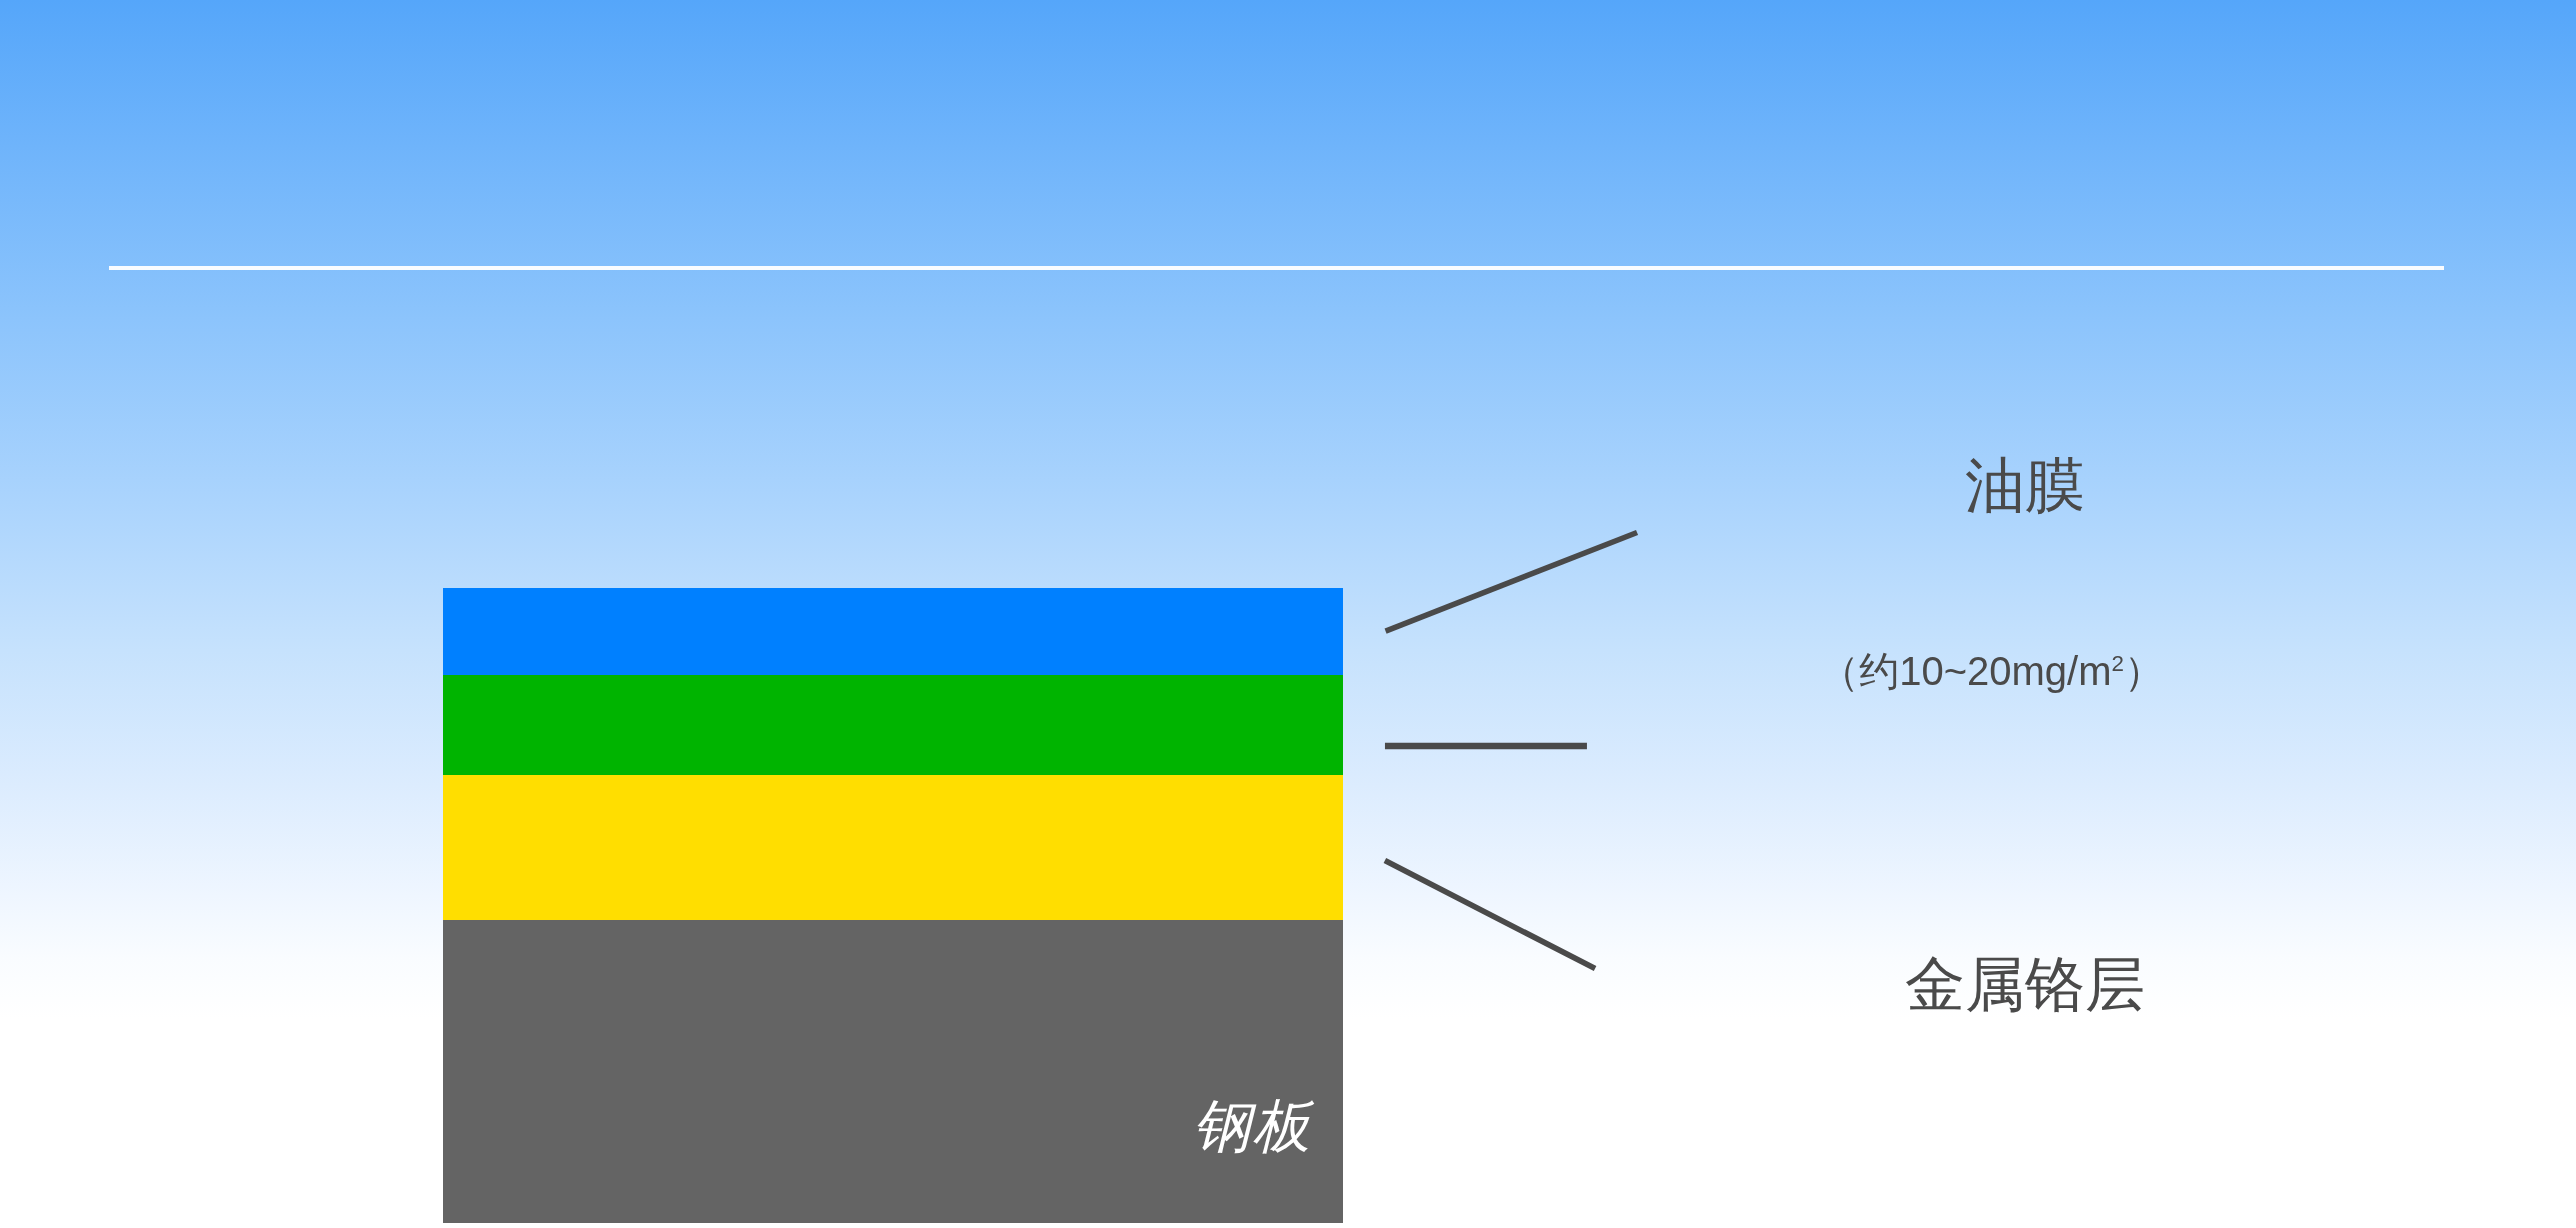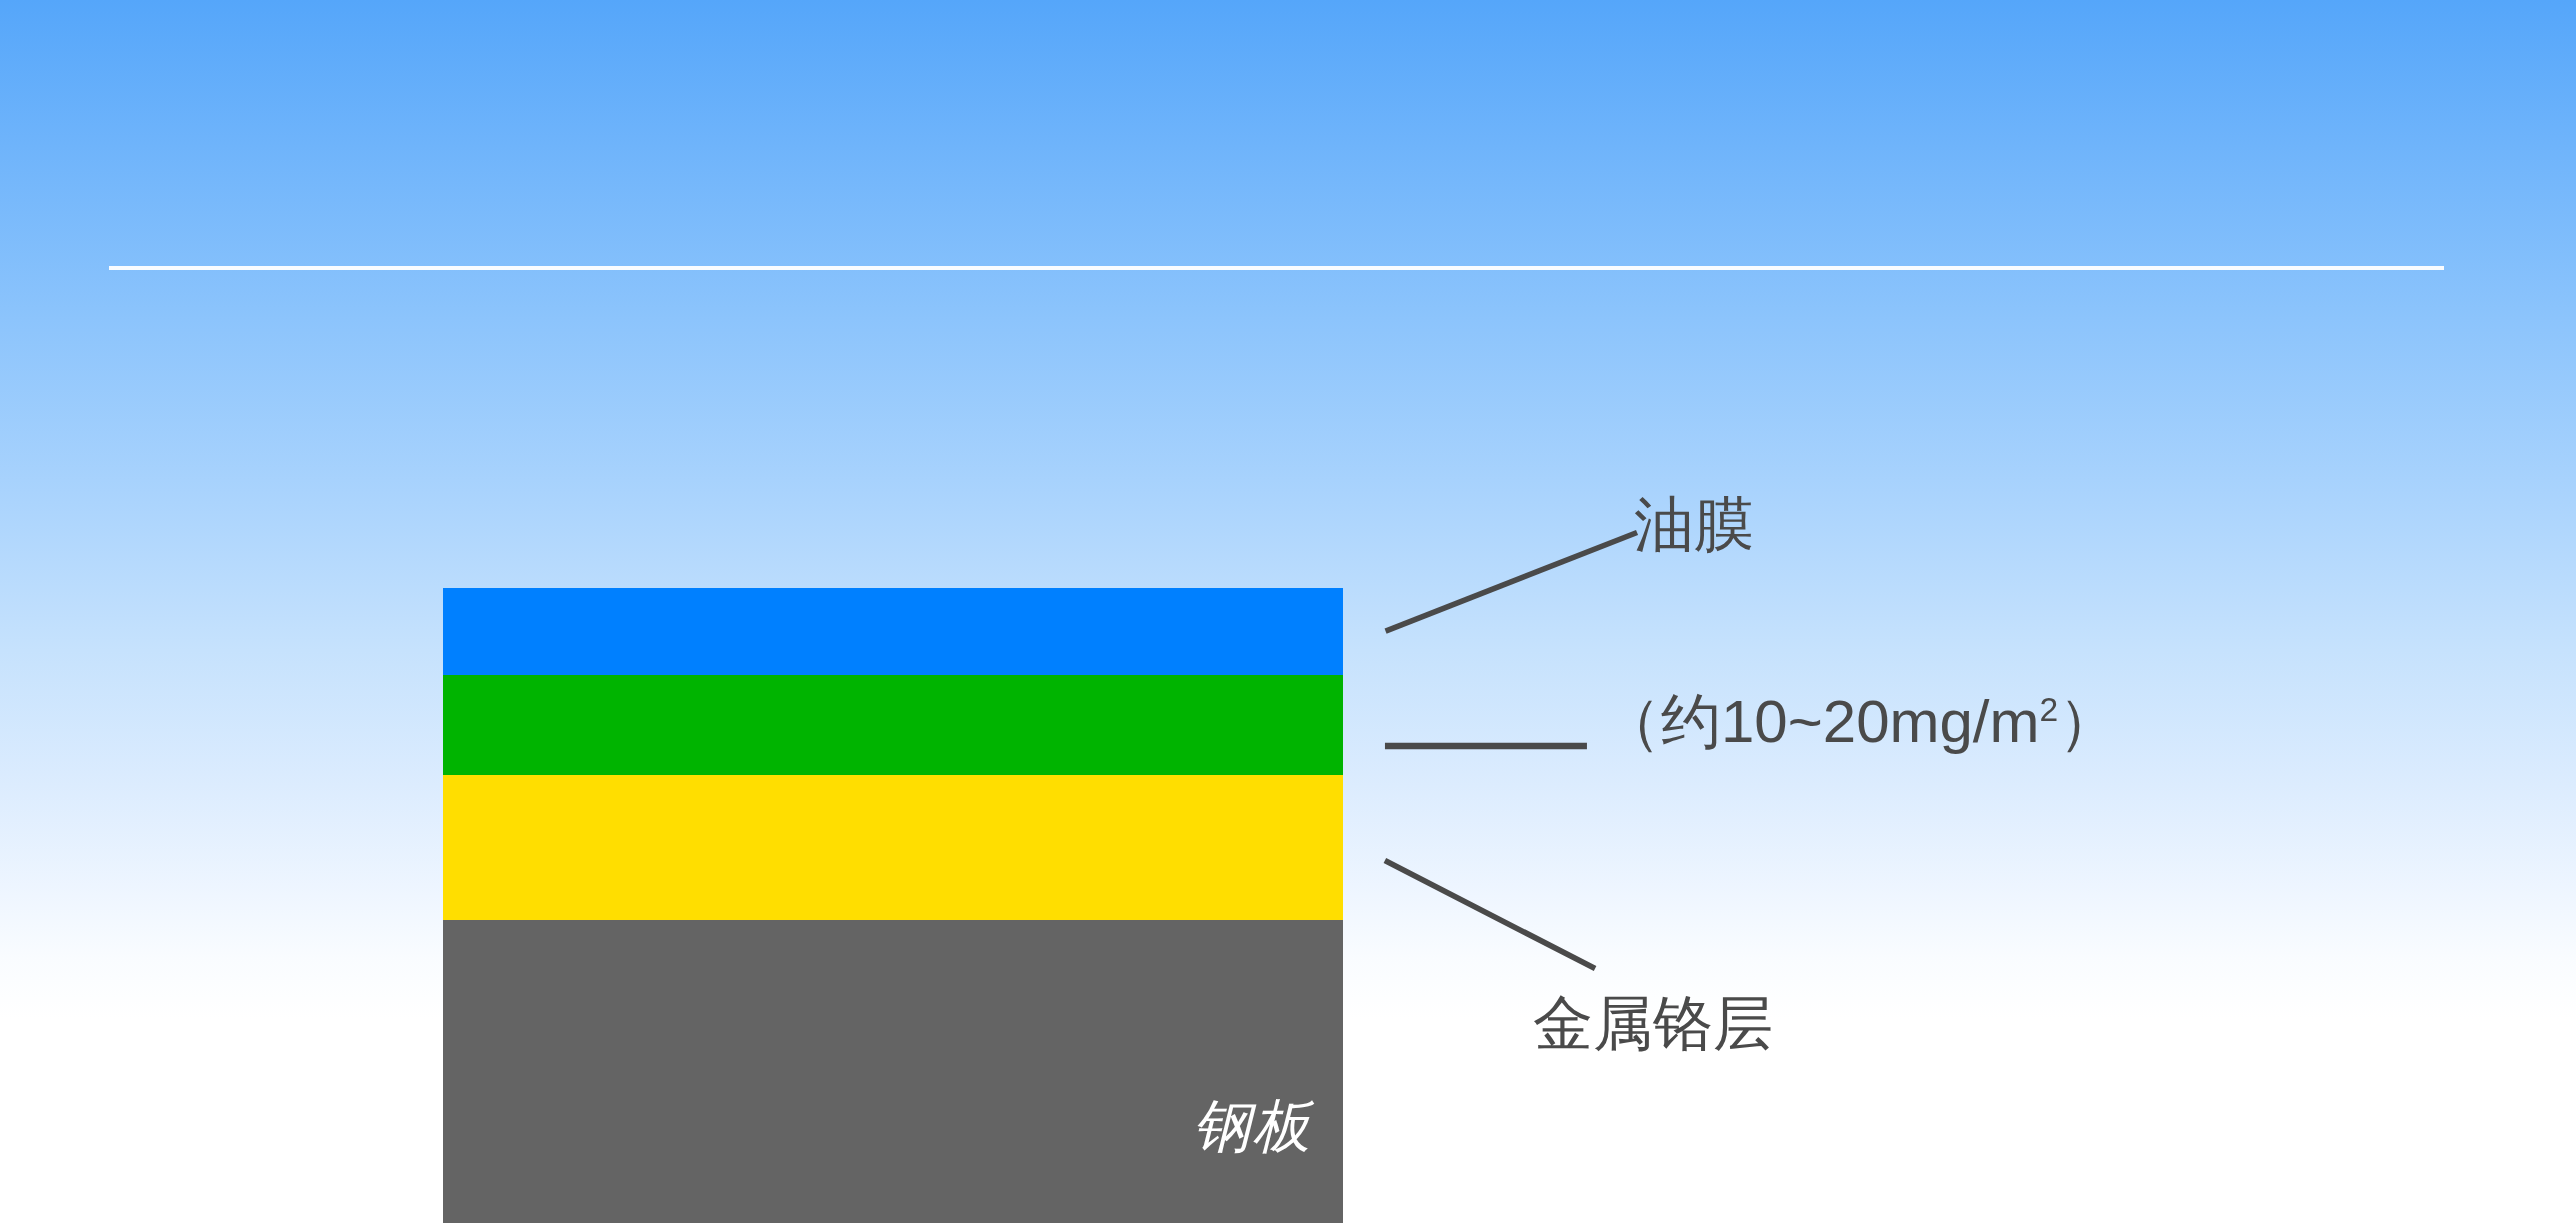--- a/index.html
+++ b/index.html
@@ -86,27 +86,26 @@
     height: 1228px;
     pointer-events: none;
   }
 
   
   .callout {
     position: absolute;
     color: #4a4a4a;
     font-size: 60px;
     line-height: 1.18;
-    text-align: left;
+    text-align: right;
     white-space: nowrap;
-    margin-top: 39px;
   }
   .callout .sub {
     display: block;
-    font-size: 60px;
+    font-size: 40px;
   }
   .callout sup {
     font-size: 0.56em;
     vertical-align: super;
     line-height: 0;
   }
   #callout-oil   { left: 1634px; top: 451px;  width: 451px; }
   #callout-oxide { left: 1601px; top: 648px;  width: 563px; }
   #callout-chrome{ left: 1533px; top: 950px; width: 612px; }
 </style>

